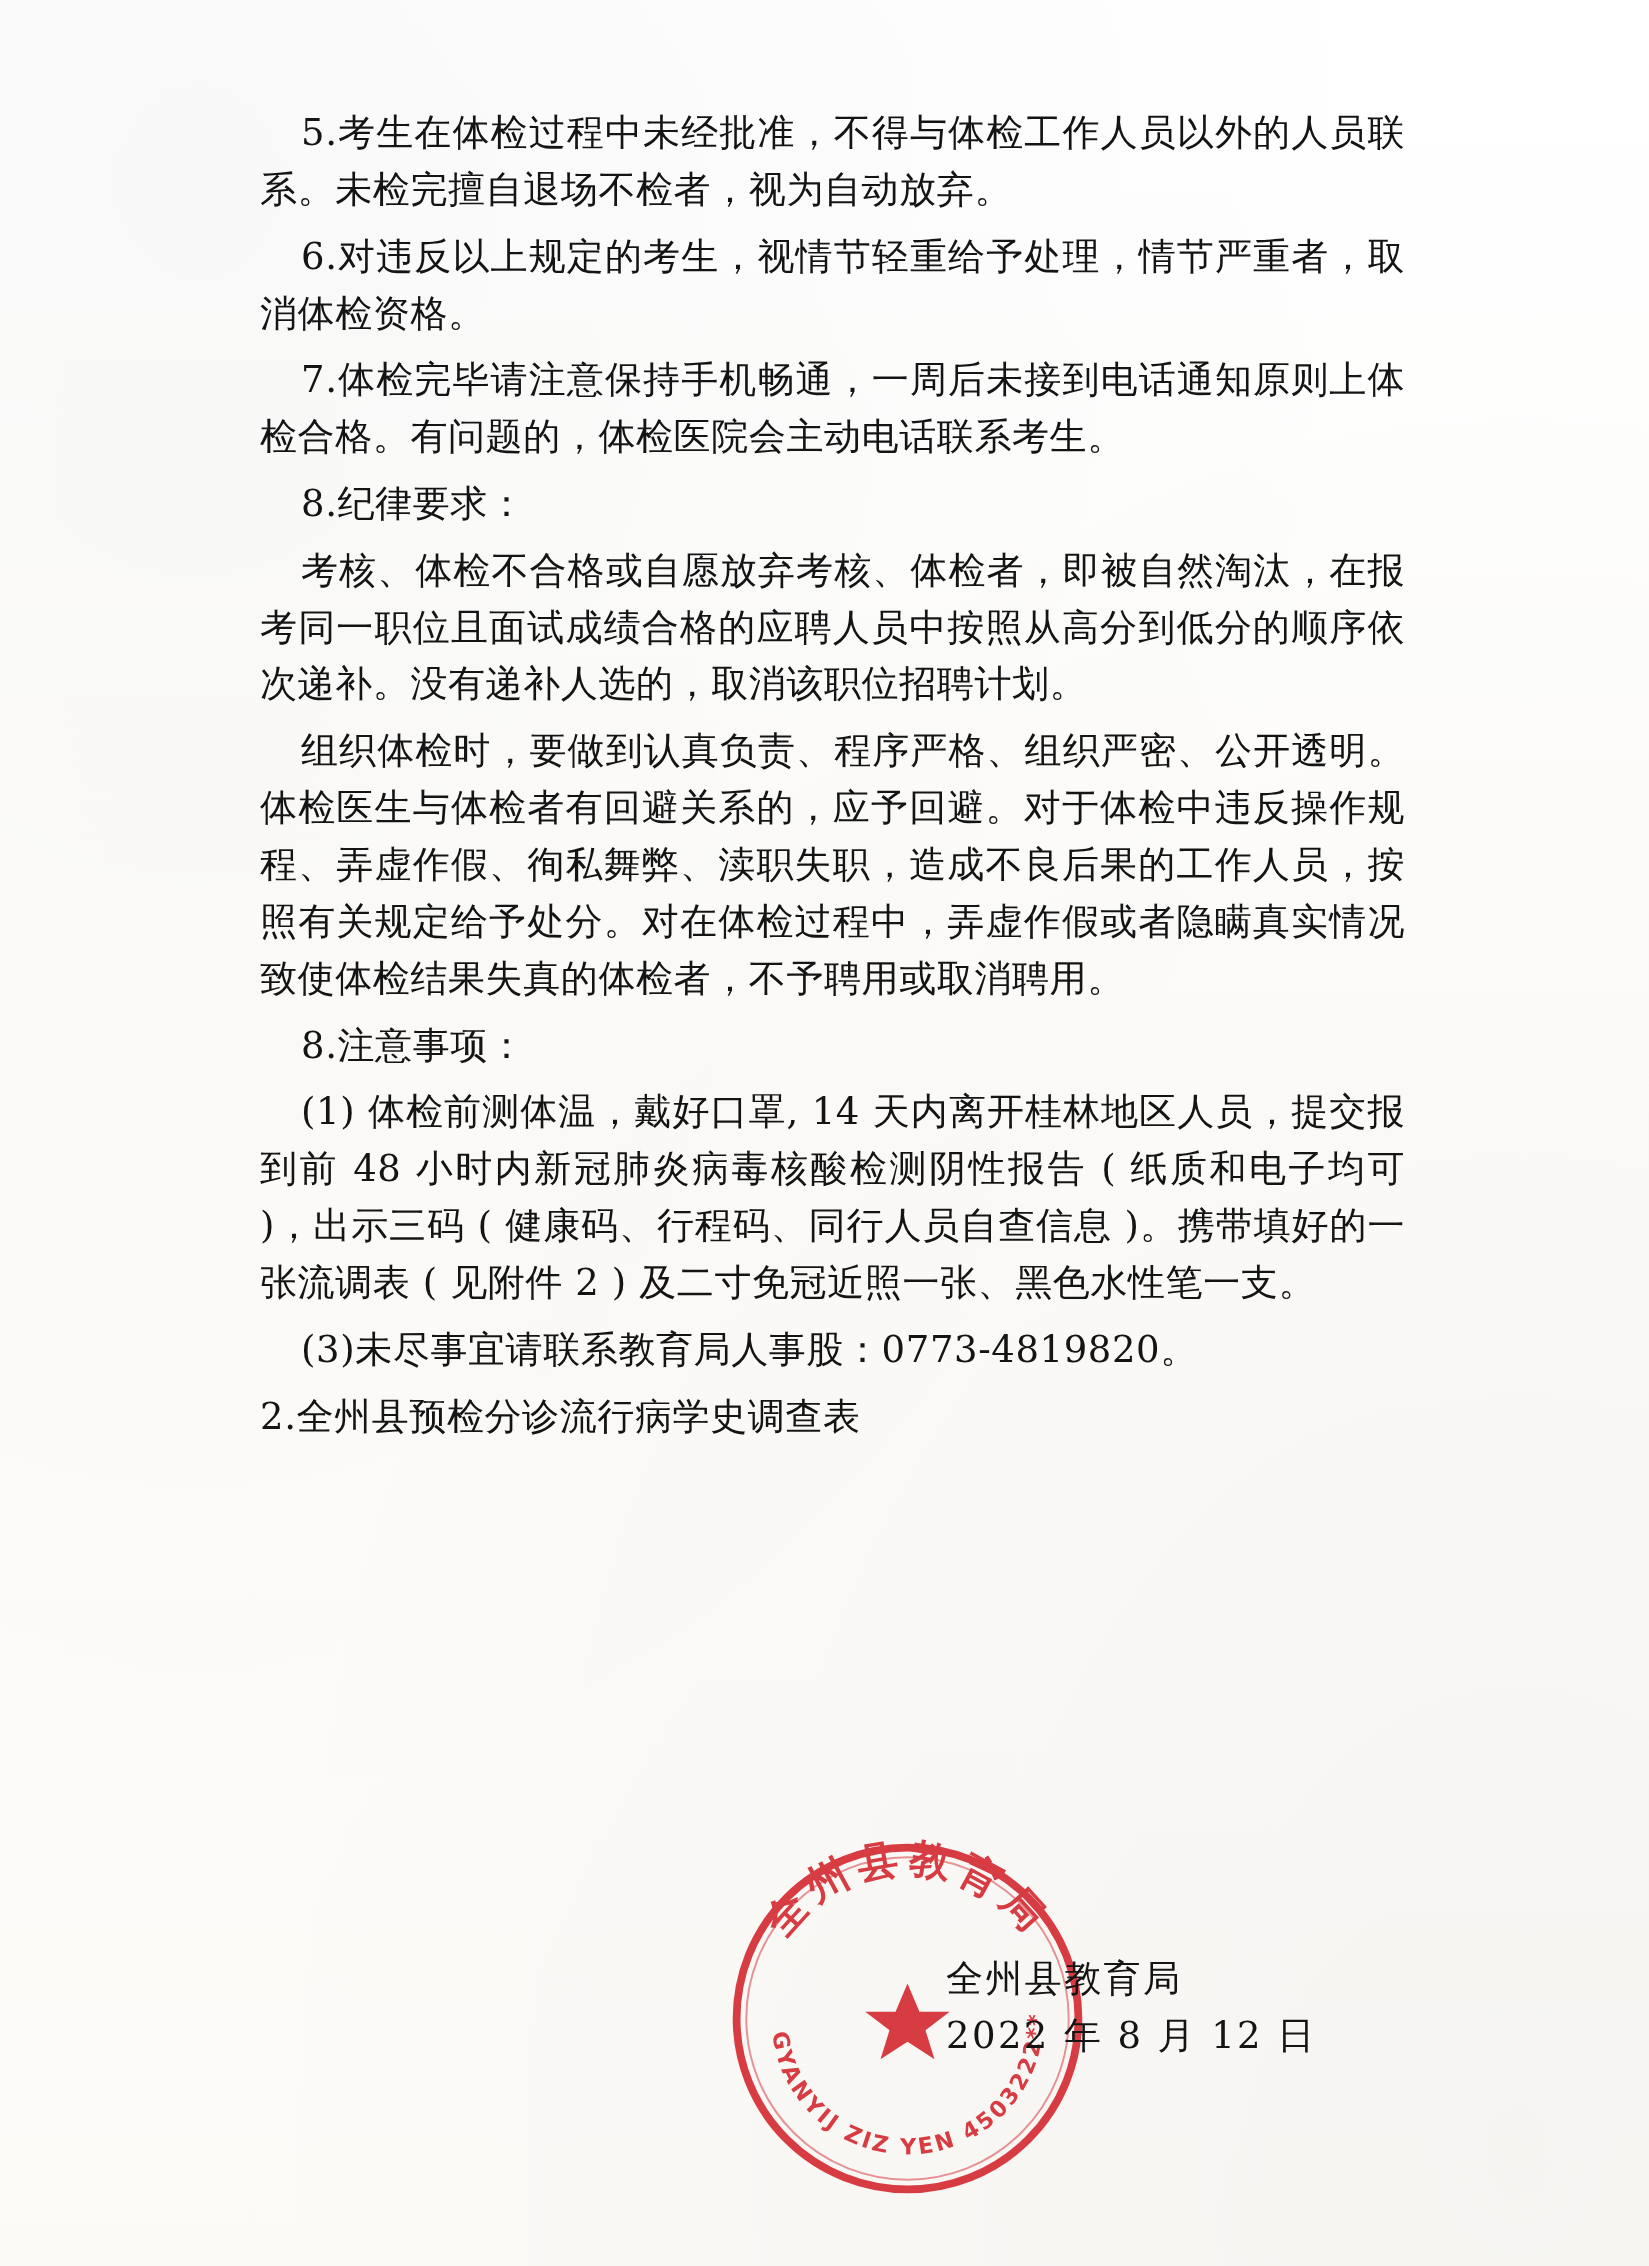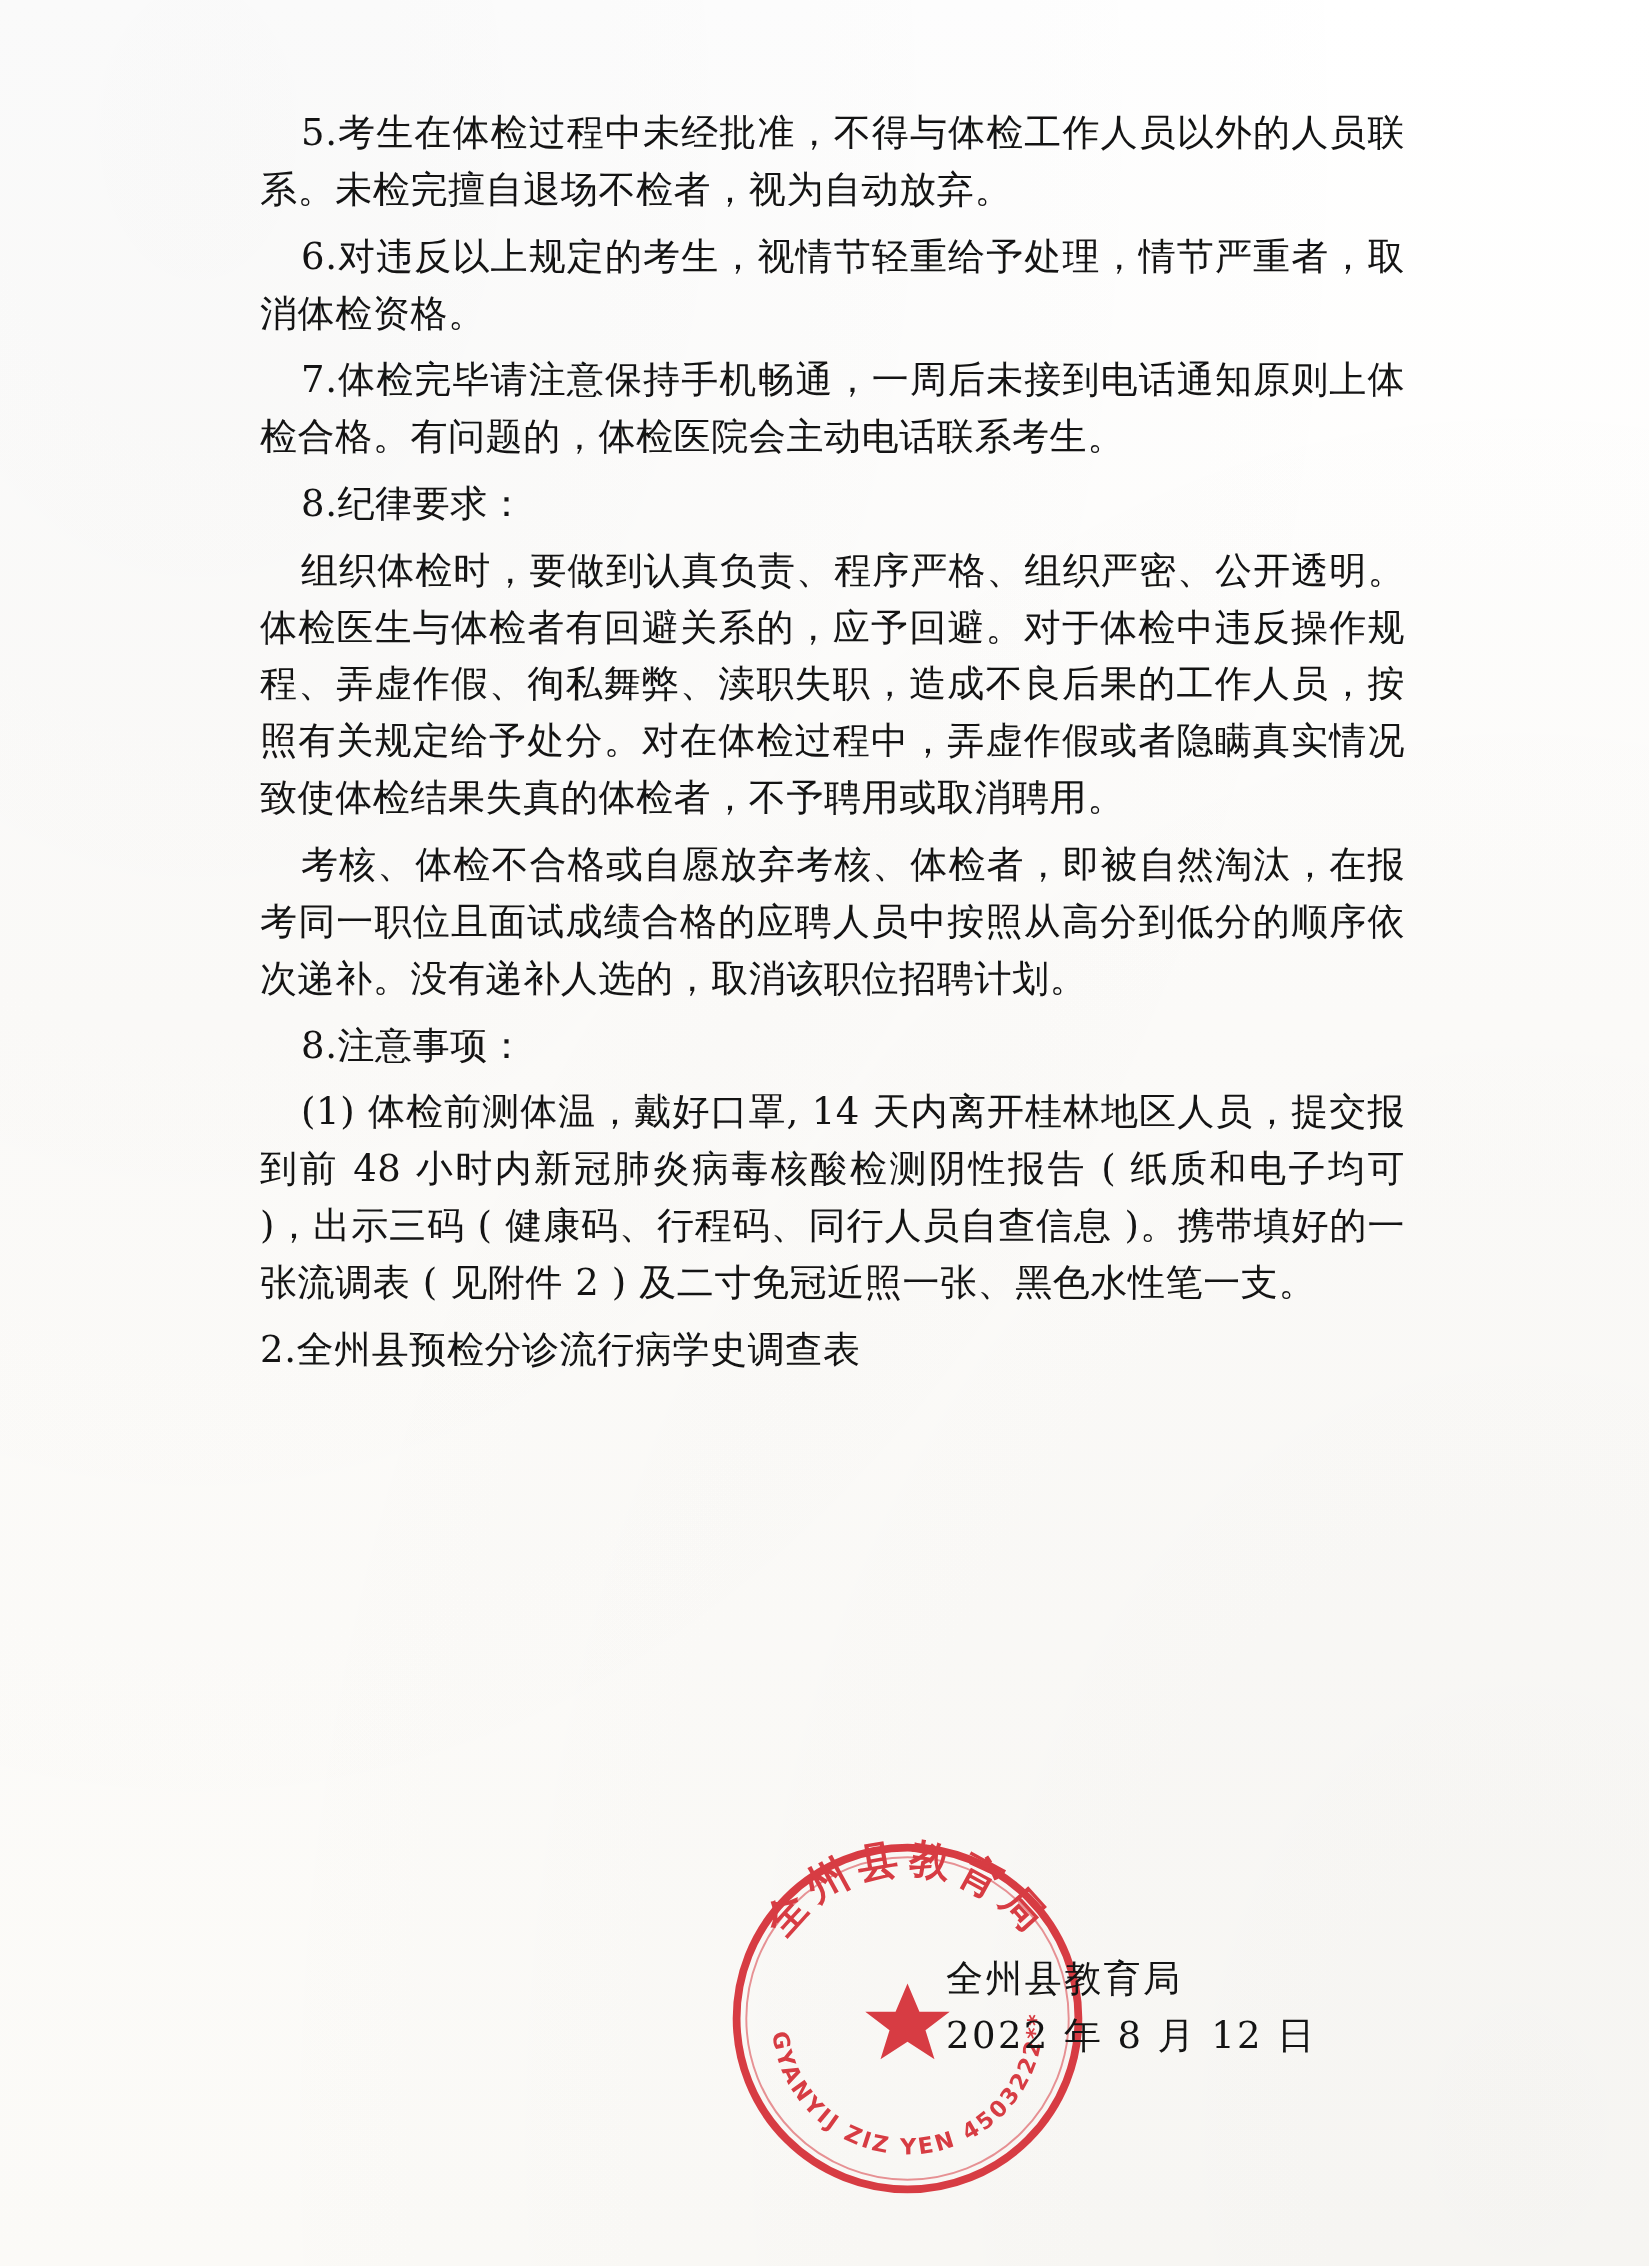--- a/index.html
+++ b/index.html
@@ -85,24 +85,25 @@
 <body>
 
 <div class="page">
   <div class="paper-texture"></div>
 
   <div class="content">
     <p class="para indent">5.考生在体检过程中未经批准，不得与体检工作人员以外的人员联系。未检完擅自退场不检者，视为自动放弃。</p>
     <p class="para indent">6.对违反以上规定的考生，视情节轻重给予处理，情节严重者，取消体检资格。</p>
     <p class="para indent">7.体检完毕请注意保持手机畅通，一周后未接到电话通知原则上体检合格。有问题的，体检医院会主动电话联系考生。</p>
     <p class="para indent">8.纪律要求：</p>
+    <p class="para indent">考核、体检不合格或自愿放弃考核、体检者，即被自然淘汰，在报考同一职位且面试成绩合格的应聘人员中按照从高分到低分的顺序依次递补。没有递补人选的，取消该职位招聘计划。</p>
     <p class="para indent">组织体检时，要做到认真负责、程序严格、组织严密、公开透明。体检医生与体检者有回避关系的，应予回避。对于体检中违反操作规程、弄虚作假、徇私舞弊、渎职失职，造成不良后果的工作人员，按照有关规定给予处分。对在体检过程中，弄虚作假或者隐瞒真实情况致使体检结果失真的体检者，不予聘用或取消聘用。</p>
-    <p class="para indent">考核、体检不合格或自愿放弃考核、体检者，即被自然淘汰，在报考同一职位且面试成绩合格的应聘人员中按照从高分到低分的顺序依次递补。没有递补人选的，取消该职位招聘计划。</p>
     <p class="para indent">8.注意事项：</p>
     <p class="para indent">(1) 体检前测体温，戴好口罩, 14 天内离开桂林地区人员，提交报到前 48 小时内新冠肺炎病毒核酸检测阴性报告 ( 纸质和电子均可 )，出示三码 ( 健康码、行程码、同行人员自查信息 )。携带填好的一张流调表 ( 见附件 2 ) 及二寸免冠近照一张、黑色水性笔一支。</p>
+    <p class="para indent">(3)未尽事宜请联系教育局人事股：0773-4819820。</p>
 
     <div class="attach-list">
       <p class="para noindent tight">2.全州县预检分诊流行病学史调查表</p>
     </div>
   </div>
 
   <div class="stamp">
     <svg width="369" height="369" viewBox="0 0 380 380" xmlns="http://www.w3.org/2000/svg">
       <g opacity="0.88">
         <circle cx="190" cy="190" r="176" fill="none" stroke="#d3232b" stroke-width="8"></circle>

